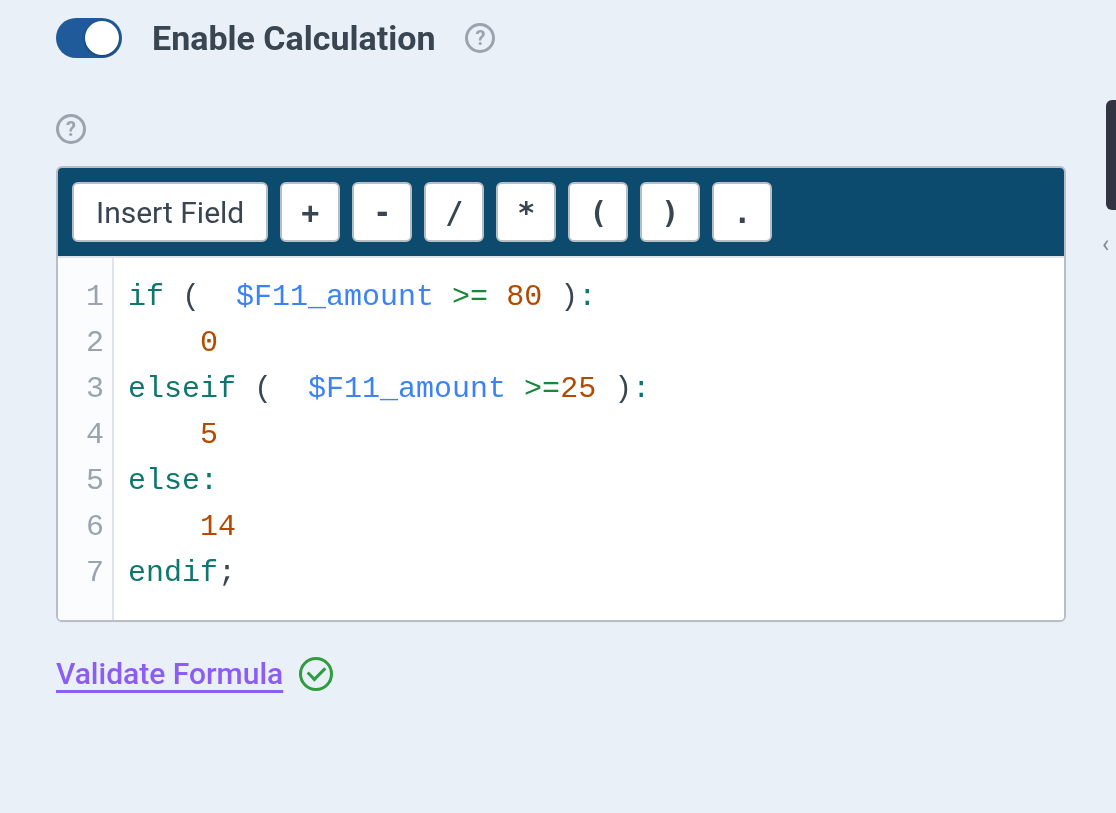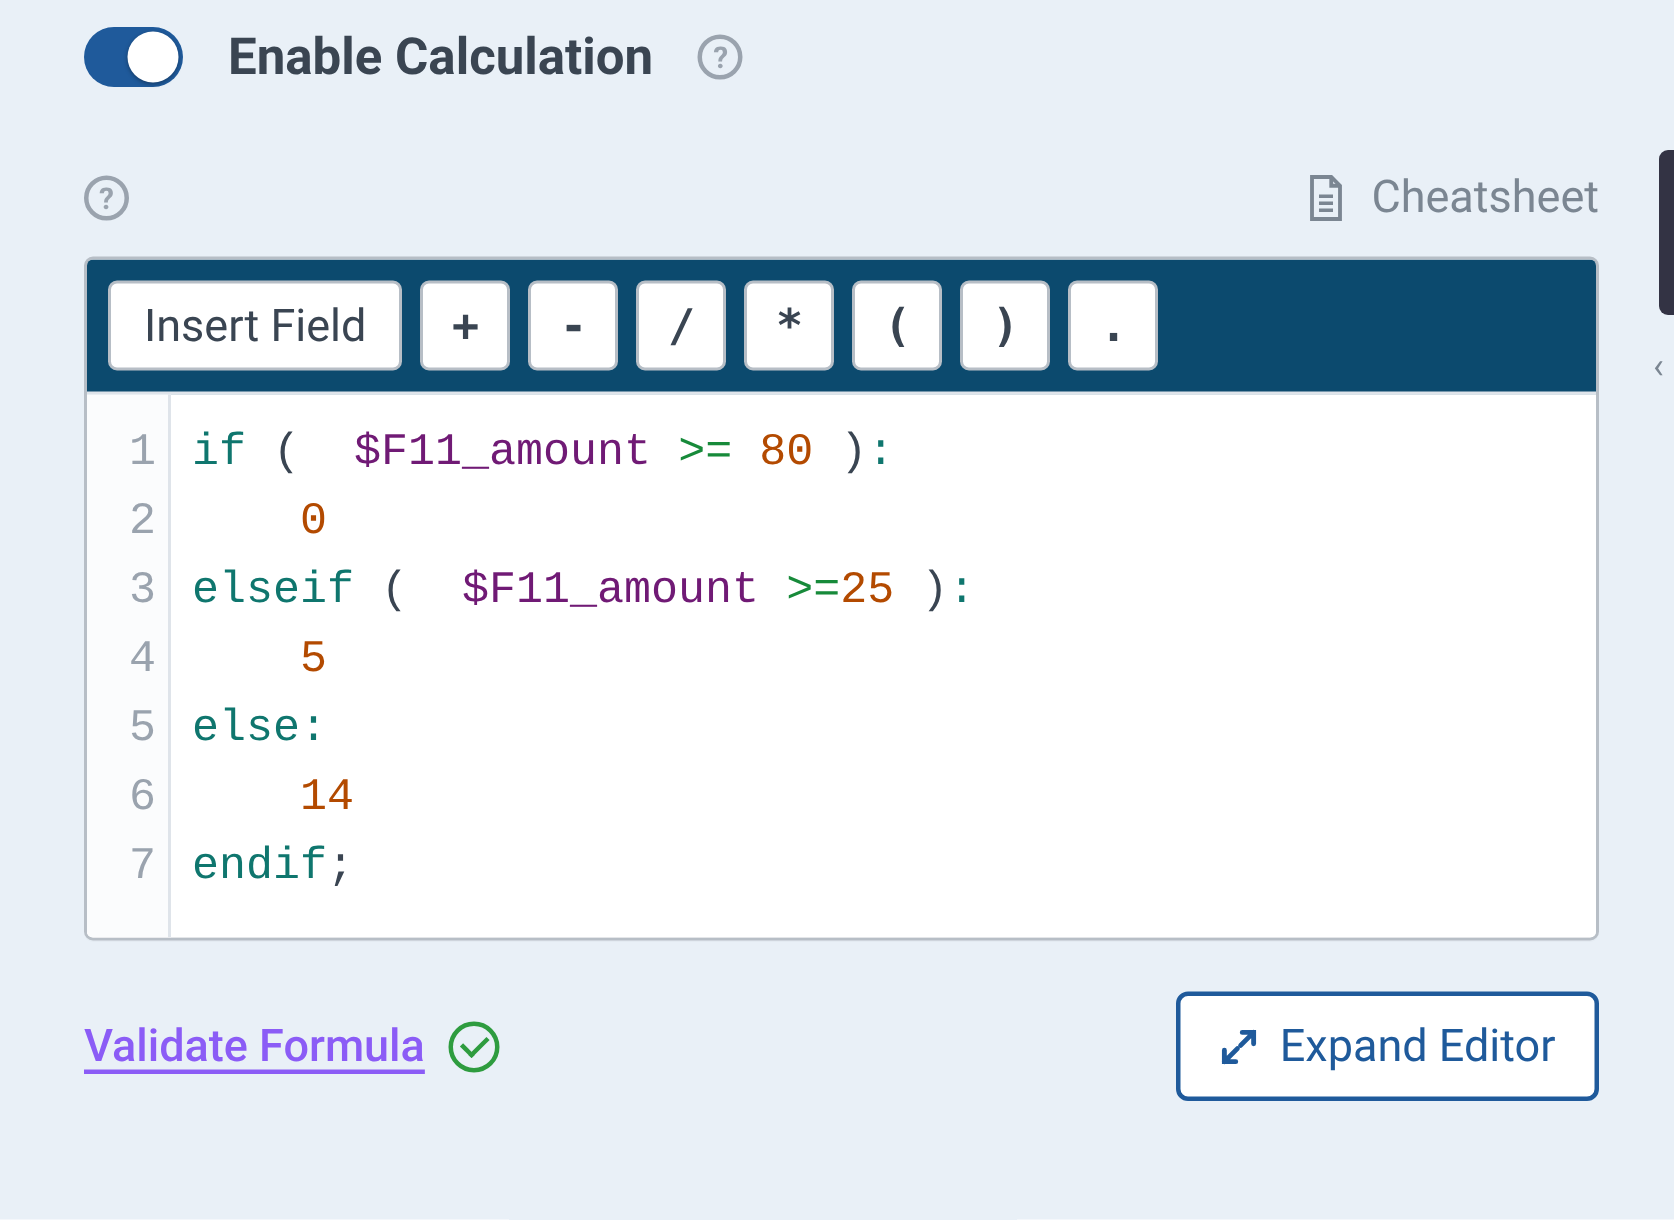--- a/index.html
+++ b/index.html
@@ -59,21 +59,21 @@
     padding:16px 8px 24px 0; text-align:right; color:#9aa3ae;
     font-family:"SFMono-Regular",Consolas,"Liberation Mono",Menlo,monospace;
     font-size:30px; line-height:46px;
   }
   .code {
     flex:1; padding:16px 10px 24px 14px; color:#3a4552;
     font-family:"SFMono-Regular",Consolas,"Liberation Mono",Menlo,monospace;
     font-size:30px; line-height:46px; white-space:pre;
   }
   .tok-kw { color:#0f766e; }
-  .tok-var { color:#701a75; }
+  .tok-var { color:#3b82f6; }
   .tok-op { color:#178a3a; }
   .tok-num { color:#b34a00; }
   .tok-punc { color:#3a4552; }
 
   
   .row-foot { display:flex; align-items:center; justify-content:space-between; margin-top:34px; }
   .validate {
     color:#8b5cf6; font-size:30px; text-decoration:underline; text-underline-offset:6px;
     display:flex; align-items:center; gap:16px; cursor:pointer; font-weight:500;
   }
@@ -109,28 +109,20 @@
         <div class="knob"></div>
       </div>
     <span class="toggle-label">Enable Calculation</span>
     <span class="help">?</span>
   </div>
 
   <div class="row-formula-head">
     <div class="formula-label-wrap">
       <span class="help">?</span>
     </div>
-    <div class="cheat">
-      <svg class="doc-icon" viewBox="0 0 24 28">
-        <path fill="none" stroke="#7b8692" stroke-width="2.2" d="M4 2h11l5 5v19H4z"></path>
-        <path fill="none" stroke="#7b8692" stroke-width="2.2" d="M15 2v5h5"></path>
-        <path stroke="#7b8692" stroke-width="2" d="M8 13h8M8 17h8M8 21h8"></path>
-      </svg>
-      <span>Cheatsheet</span>
-    </div>
   </div>
 
   <div class="editor">
     <div class="toolbar">
       <div class="tb-btn tb-insert">Insert Field</div>
       <div class="tb-btn tb-sq">+</div>
       <div class="tb-btn tb-sq">-</div>
       <div class="tb-btn tb-sq">/</div>
       <div class="tb-btn tb-sq">*</div>
       <div class="tb-btn tb-sq">(</div>
@@ -155,24 +147,18 @@
 <span>    </span><span class="tok-num">14</span>
 <span class="tok-kw">endif</span><span class="tok-punc">;</span></div>
     </div>
   </div>
 
   <div class="row-foot">
     <div class="validate">
       <span>Validate Formula</span>
       <span class="ok-icon"></span>
     </div>
-    <div class="expand">
-      <svg class="expand-icon" viewBox="0 0 24 24">
-        <path fill="none" stroke="#1f5a9b" stroke-width="3" stroke-linecap="round" d="M14 3h7v7M10 21H3v-7M21 3l-8 8M3 21l8-8"></path>
-      </svg>
-      <span>Expand Editor</span>
-    </div>
   </div>
 
 </div>
 
 <div class="edge-tab"></div>
 <div class="edge-arrow">‹</div>
 
 </body></html>

